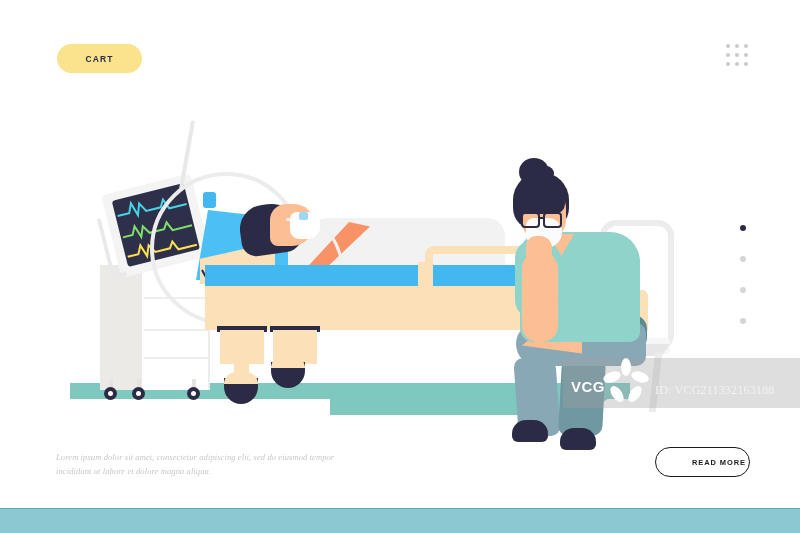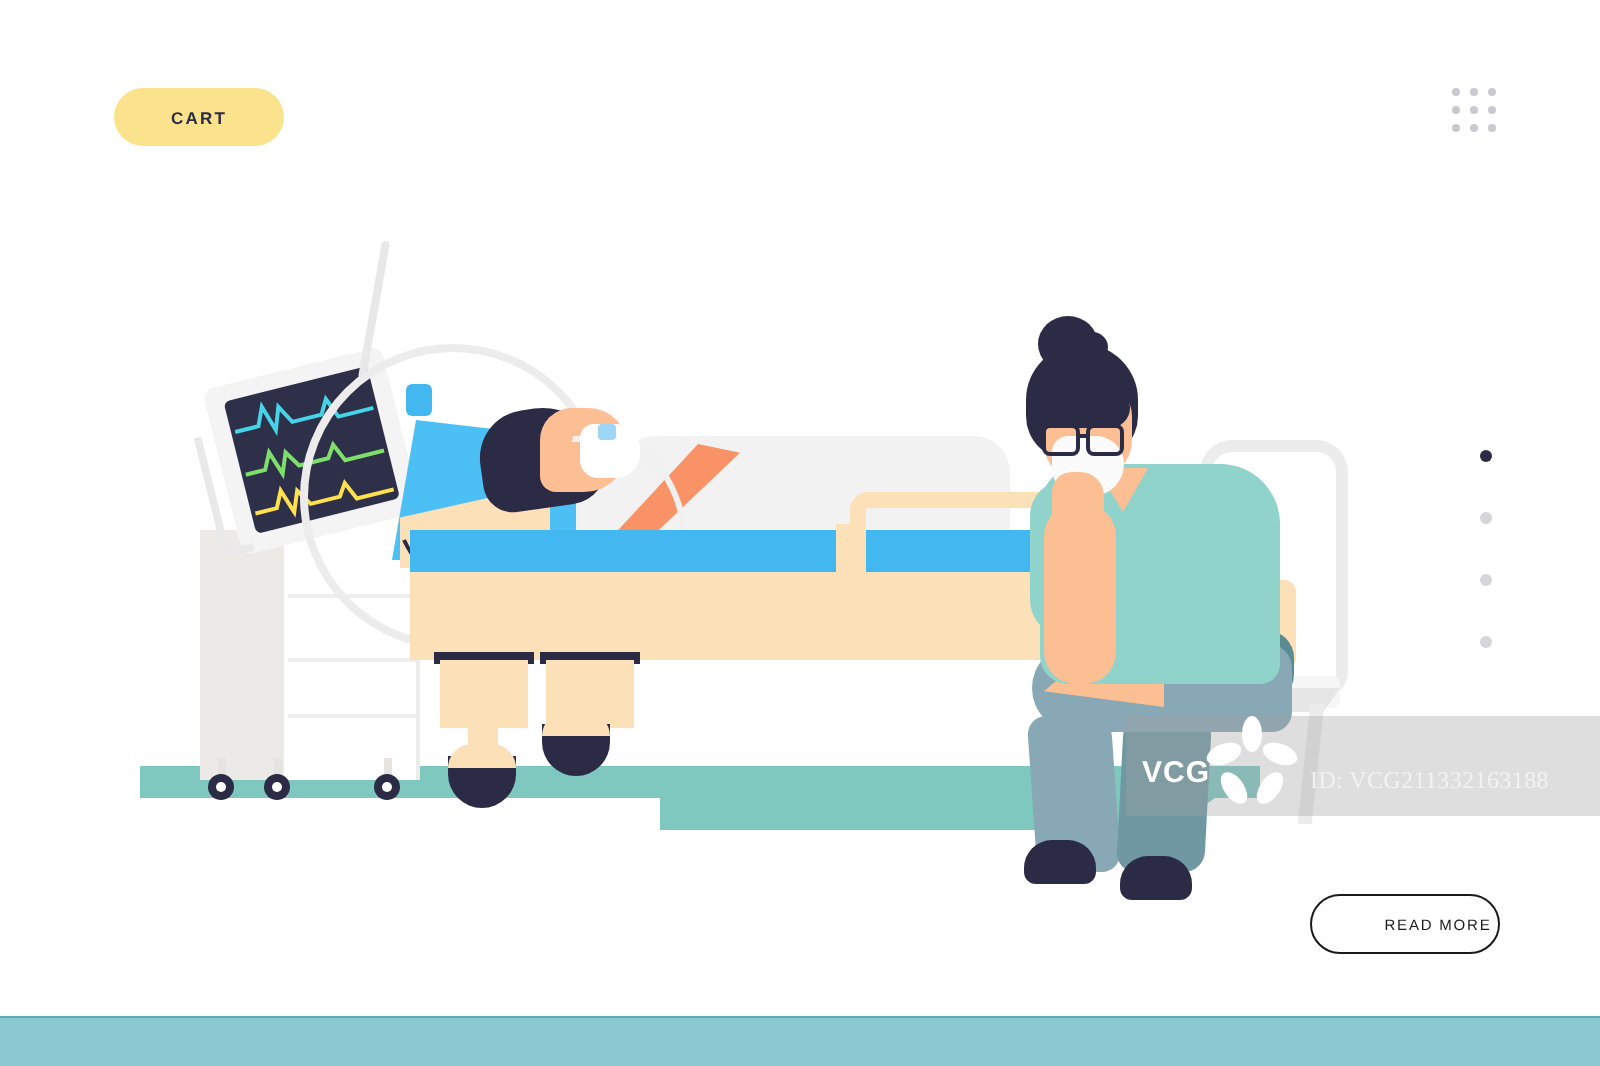--- a/index.html
+++ b/index.html
@@ -157,21 +157,21 @@
   .lorem{
     position:absolute;left:56px;top:451px;width:290px;
     font-size:8.5px;line-height:13.5px;color:#c7c7cd;letter-spacing:0.1px;
     font-family:"Liberation Serif", serif;font-style:italic;
   }
   .read-more{
     position:absolute;left:655px;top:447px;width:93px;height:28px;
     border:1.6px solid #1a1a1a;border-radius:15px;background:#fff;
     display:flex;align-items:center;justify-content:center;cursor:pointer;
   }
-  .read-more span{font-size:7.5px;font-weight:normal;letter-spacing:0.9px;color:#1a1a1a;margin-left:33px;}
+  .read-more span{font-size:7.5px;font-weight:bold;letter-spacing:0.9px;color:#1a1a1a;margin-left:33px;}
 
   .bottom-bar{position:absolute;left:0;top:508px;width:800px;height:25px;background:#8ac8d2;
               border-top:1px solid #5fa9b4;}
 
   
   .wm{position:absolute;left:563px;top:358px;width:237px;height:50px;
       background:rgba(160,160,160,0.35);pointer-events:none;}
   .wm-id{position:absolute;left:655px;top:383px;font-size:12px;color:#f2f2f2;
          letter-spacing:0.2px;font-family:Liberation Serif, serif;pointer-events:none;}
   .wm-logo{position:absolute;left:571px;top:378px;font-size:15px;font-weight:bold;color:#fff;
@@ -294,20 +294,21 @@
     <div class="n-bun2"></div>
     <div class="n-face"></div>
     <div class="n-hairfront"></div>
     <div class="n-mask"></div>
     <div class="n-glass" style="left:521px"></div>
     <div class="n-glass" style="left:543px"></div>
     <div class="n-glassbar"></div>
     <div class="n-hand"></div>
   </div>
 
+  <div class="lorem">Lorem ipsum dolor sit amet, consectetur adipiscing elit, sed do eiusmod tempor incididunt ut labore et dolore magna aliqua.</div>
 
   <div class="read-more">
     <span>READ MORE</span>
   </div>
 
   <div class="bottom-bar"></div>
 
   <div class="wm"></div>
   <div class="wm-logo">VCG</div>
   <svg class="wm-flower" viewBox="0 0 46 46">

